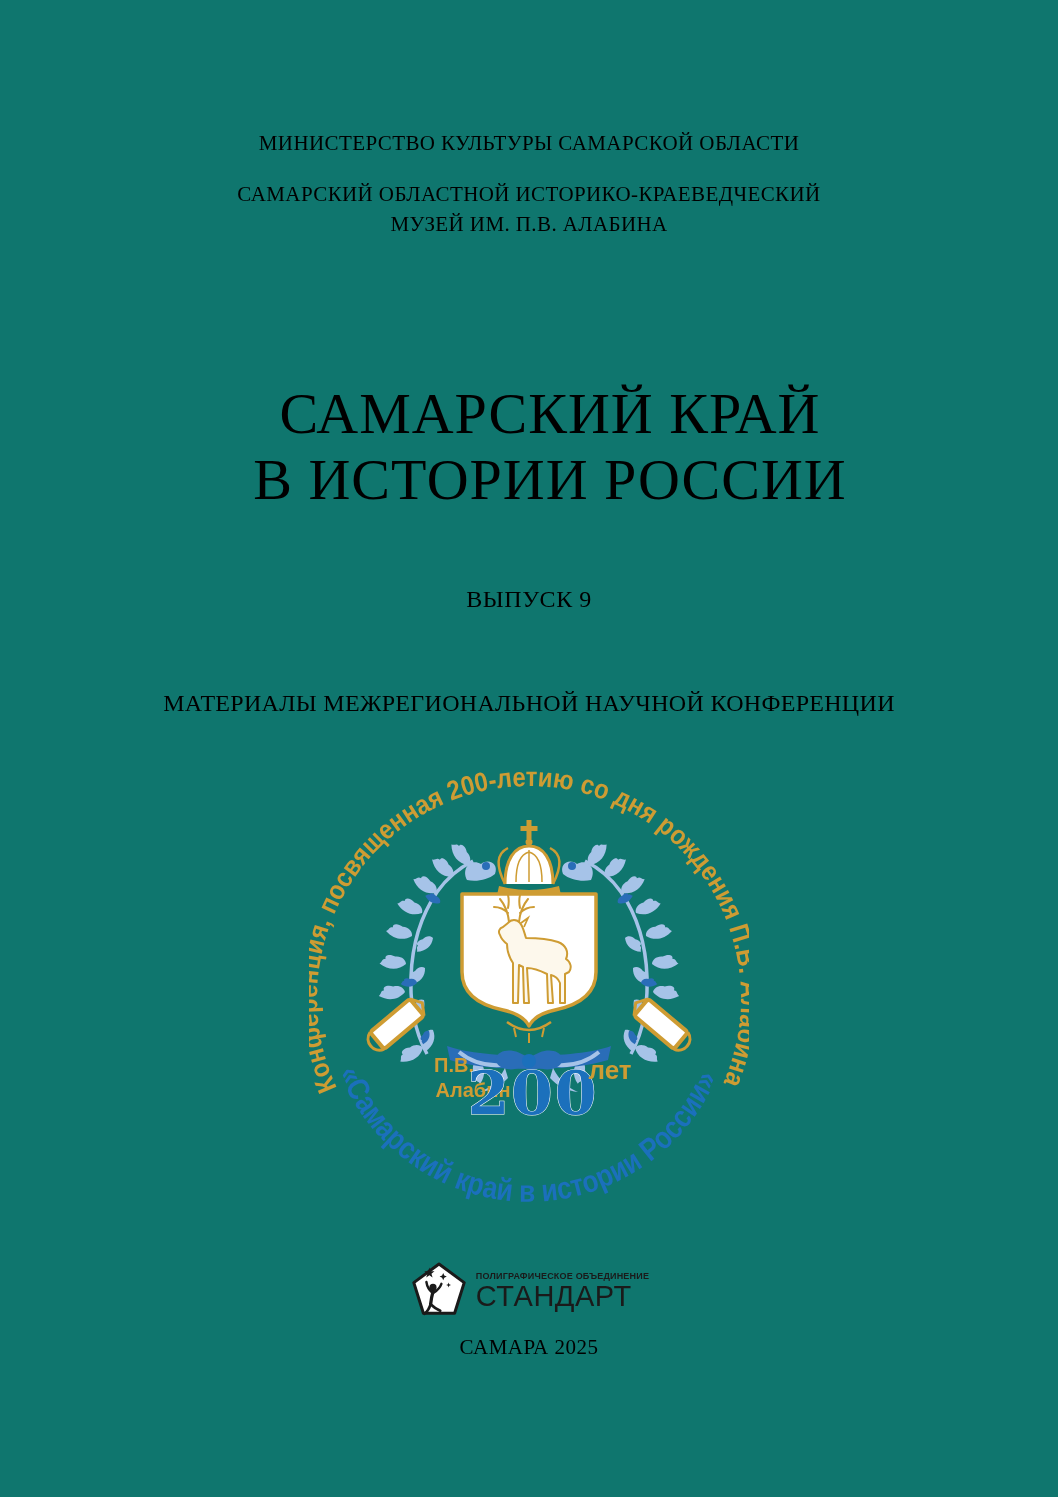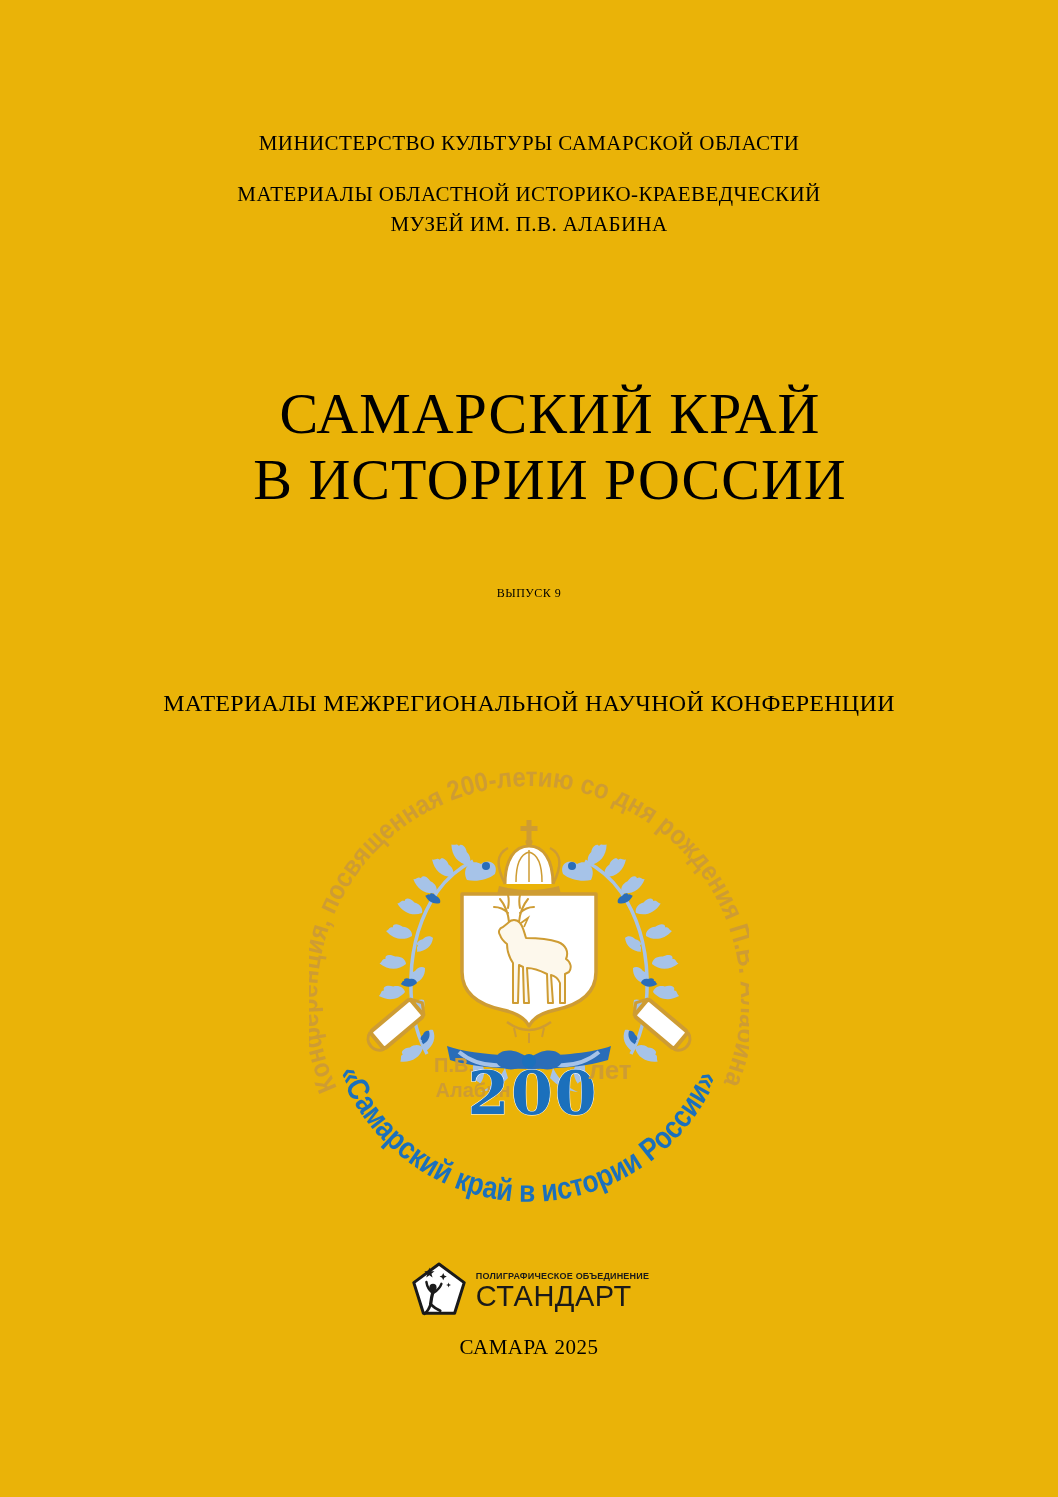--- a/index.html
+++ b/index.html
@@ -1,28 +1,28 @@
 <!DOCTYPE html>
 <html><head>
 <meta charset="utf-8">
 <style>
   html,body{margin:0;padding:0;background:#ffffff;}
   .page{
     position:relative;
     width:1058px;height:1497px;
-    background:#eab308;
+    background:#0f766e;
     font-family:"Liberation Serif", serif;
     color:#000;
     overflow:hidden;
   }
   .centered{position:absolute;left:0;right:0;text-align:center;}
   .ministry{top:131px;font-size:21px;letter-spacing:.4px;}
   .museum{top:179px;font-size:21px;line-height:30px;letter-spacing:.4px;}
   .main-title{top:381px;font-size:58px;line-height:66px;letter-spacing:1px;padding-left:42px;}
-  .issue{top:586px;font-size:12px;letter-spacing:.5px;}
+  .issue{top:586px;font-size:24px;letter-spacing:.5px;}
   .subtitle{top:673px;font-size:24px;letter-spacing:.3px;margin-top:17px;}
   .footer-line{top:1335px;font-size:21px;letter-spacing:.5px;}
   .emblem-wrap{
     position:absolute;top:762px;left:50%;transform:translateX(-50%);
     width:440px;height:450px;
   }
   .arc-gold-text{
     font-family:"Liberation Sans", sans-serif;
     font-weight:bold;font-size:27px;
   }
@@ -53,21 +53,21 @@
   .publisher-assoc{font-size:9px;font-weight:bold;letter-spacing:.2px;white-space:nowrap;}
   .publisher-name{font-size:29px;font-weight:normal;letter-spacing:.5px;line-height:30px;}
 </style>
 </head>
 <body>
 
 <div class="page">
 
   <div class="centered ministry">МИНИСТЕРСТВО КУЛЬТУРЫ САМАРСКОЙ ОБЛАСТИ</div>
   <div class="centered museum">
-    <div>МАТЕРИАЛЫ ОБЛАСТНОЙ ИСТОРИКО-КРАЕВЕДЧЕСКИЙ</div>
+    <div>САМАРСКИЙ ОБЛАСТНОЙ ИСТОРИКО-КРАЕВЕДЧЕСКИЙ</div>
     <div>МУЗЕЙ ИМ. П.В. АЛАБИНА</div>
   </div>
 
   <div class="centered main-title">
     <div>САМАРСКИЙ КРАЙ</div>
     <div>В ИСТОРИИ РОССИИ</div>
   </div>
 
   <div class="centered issue">ВЫПУСК 9</div>
   <div class="centered subtitle">МАТЕРИАЛЫ МЕЖРЕГИОНАЛЬНОЙ НАУЧНОЙ КОНФЕРЕНЦИИ</div>

